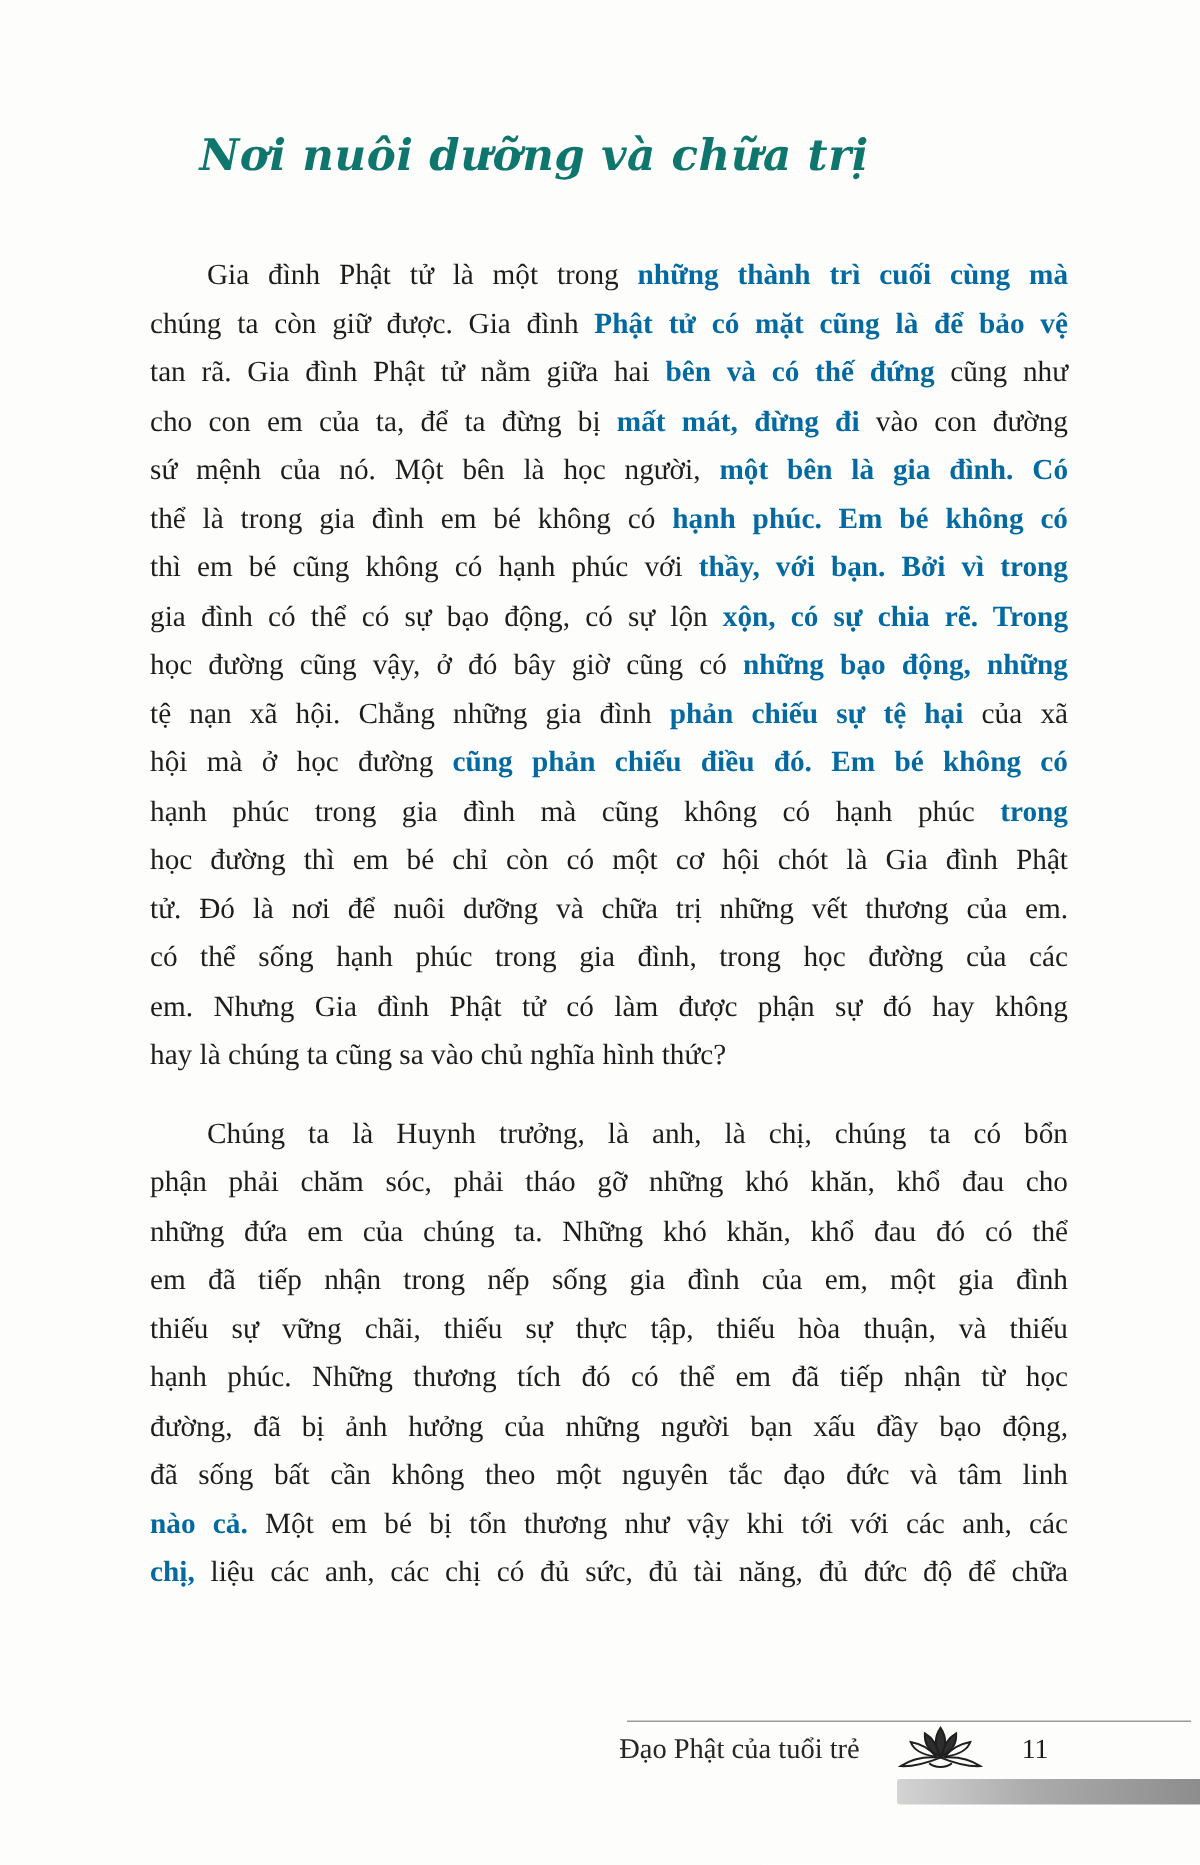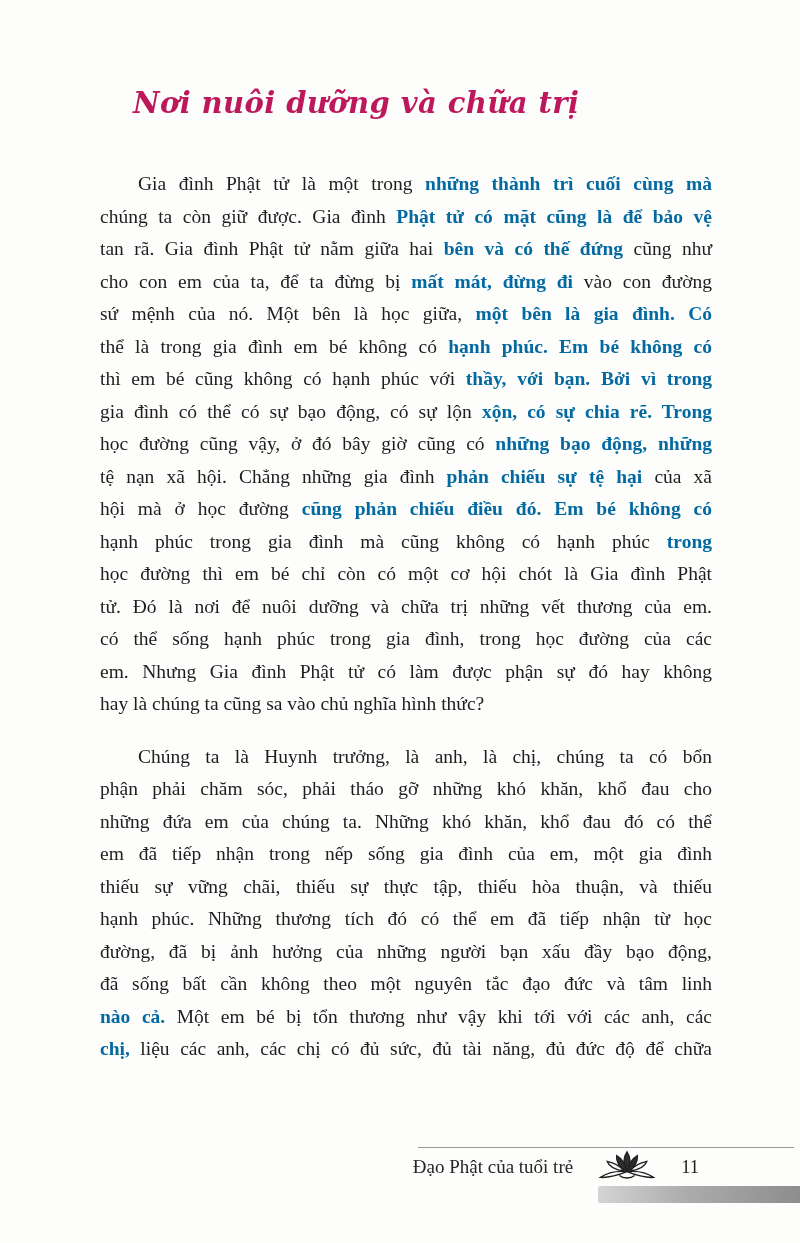--- a/index.html
+++ b/index.html
@@ -19,21 +19,21 @@
   .chapter-title {
     position: absolute;
     left: 133px;
     top: 86px;
     margin: 0;
     font-family: "DejaVu Serif", serif;
     font-style: italic;
     font-weight: 700;
     font-size: 29px;
     letter-spacing: 0.4px;
-    color: #be185d;
+    color: #0f766e;
   }
   .body-text {
     position: absolute;
     left: 100px;
     top: 168px;
     width: 612px;
     font-size: 19.5px;
   }
   .paragraph + .paragraph {
     margin-top: 20px;
@@ -92,21 +92,21 @@
 <div class="page">
 
   <h1 class="chapter-title">Nơi nuôi dưỡng và chữa trị</h1>
 
   <div class="body-text" id="body-text">
       <div class="paragraph">
         <div class="line j indent"><span class="run">Gia đình Phật tử là một trong </span><span class="run bold">những thành trì cuối cùng mà</span></div>
         <div class="line j"><span class="run">chúng ta còn giữ được. Gia đình </span><span class="run bold">Phật tử có mặt cũng là để bảo vệ</span></div>
         <div class="line j"><span class="run">tan rã. Gia đình Phật tử nằm giữa hai </span><span class="run bold">bên và có thế đứng</span><span class="run"> cũng như</span></div>
         <div class="line j"><span class="run">cho con em của ta, để ta đừng bị </span><span class="run bold">mất mát, đừng đi</span><span class="run"> vào con đường</span></div>
-        <div class="line j"><span class="run">sứ mệnh của nó. Một bên là học giữa, </span><span class="run bold">một bên là gia đình. Có</span></div>
+        <div class="line j"><span class="run">sứ mệnh của nó. Một bên là học người, </span><span class="run bold">một bên là gia đình. Có</span></div>
         <div class="line j"><span class="run">thể là trong gia đình em bé không có </span><span class="run bold">hạnh phúc. Em bé không có</span></div>
         <div class="line j"><span class="run">thì em bé cũng không có hạnh phúc với </span><span class="run bold">thầy, với bạn. Bởi vì trong</span></div>
         <div class="line j"><span class="run">gia đình có thể có sự bạo động, có sự lộn </span><span class="run bold">xộn, có sự chia rẽ. Trong</span></div>
         <div class="line j"><span class="run">học đường cũng vậy, ở đó bây giờ cũng có </span><span class="run bold">những bạo động, những</span></div>
         <div class="line j"><span class="run">tệ nạn xã hội. Chẳng những gia đình </span><span class="run bold">phản chiếu sự tệ hại</span><span class="run"> của xã</span></div>
         <div class="line j"><span class="run">hội mà ở học đường </span><span class="run bold">cũng phản chiếu điều đó. Em bé không có</span></div>
         <div class="line j"><span class="run">hạnh phúc trong gia đình mà cũng không có hạnh phúc </span><span class="run bold">trong</span></div>
         <div class="line j"><span class="run">học đường thì em bé chỉ còn có một cơ hội chót là Gia đình Phật</span></div>
         <div class="line j"><span class="run">tử. Đó là nơi để nuôi dưỡng và chữa trị những vết thương của em.</span></div>
         <div class="line j"><span class="run">có thể sống hạnh phúc trong gia đình, trong học đường của các</span></div>

